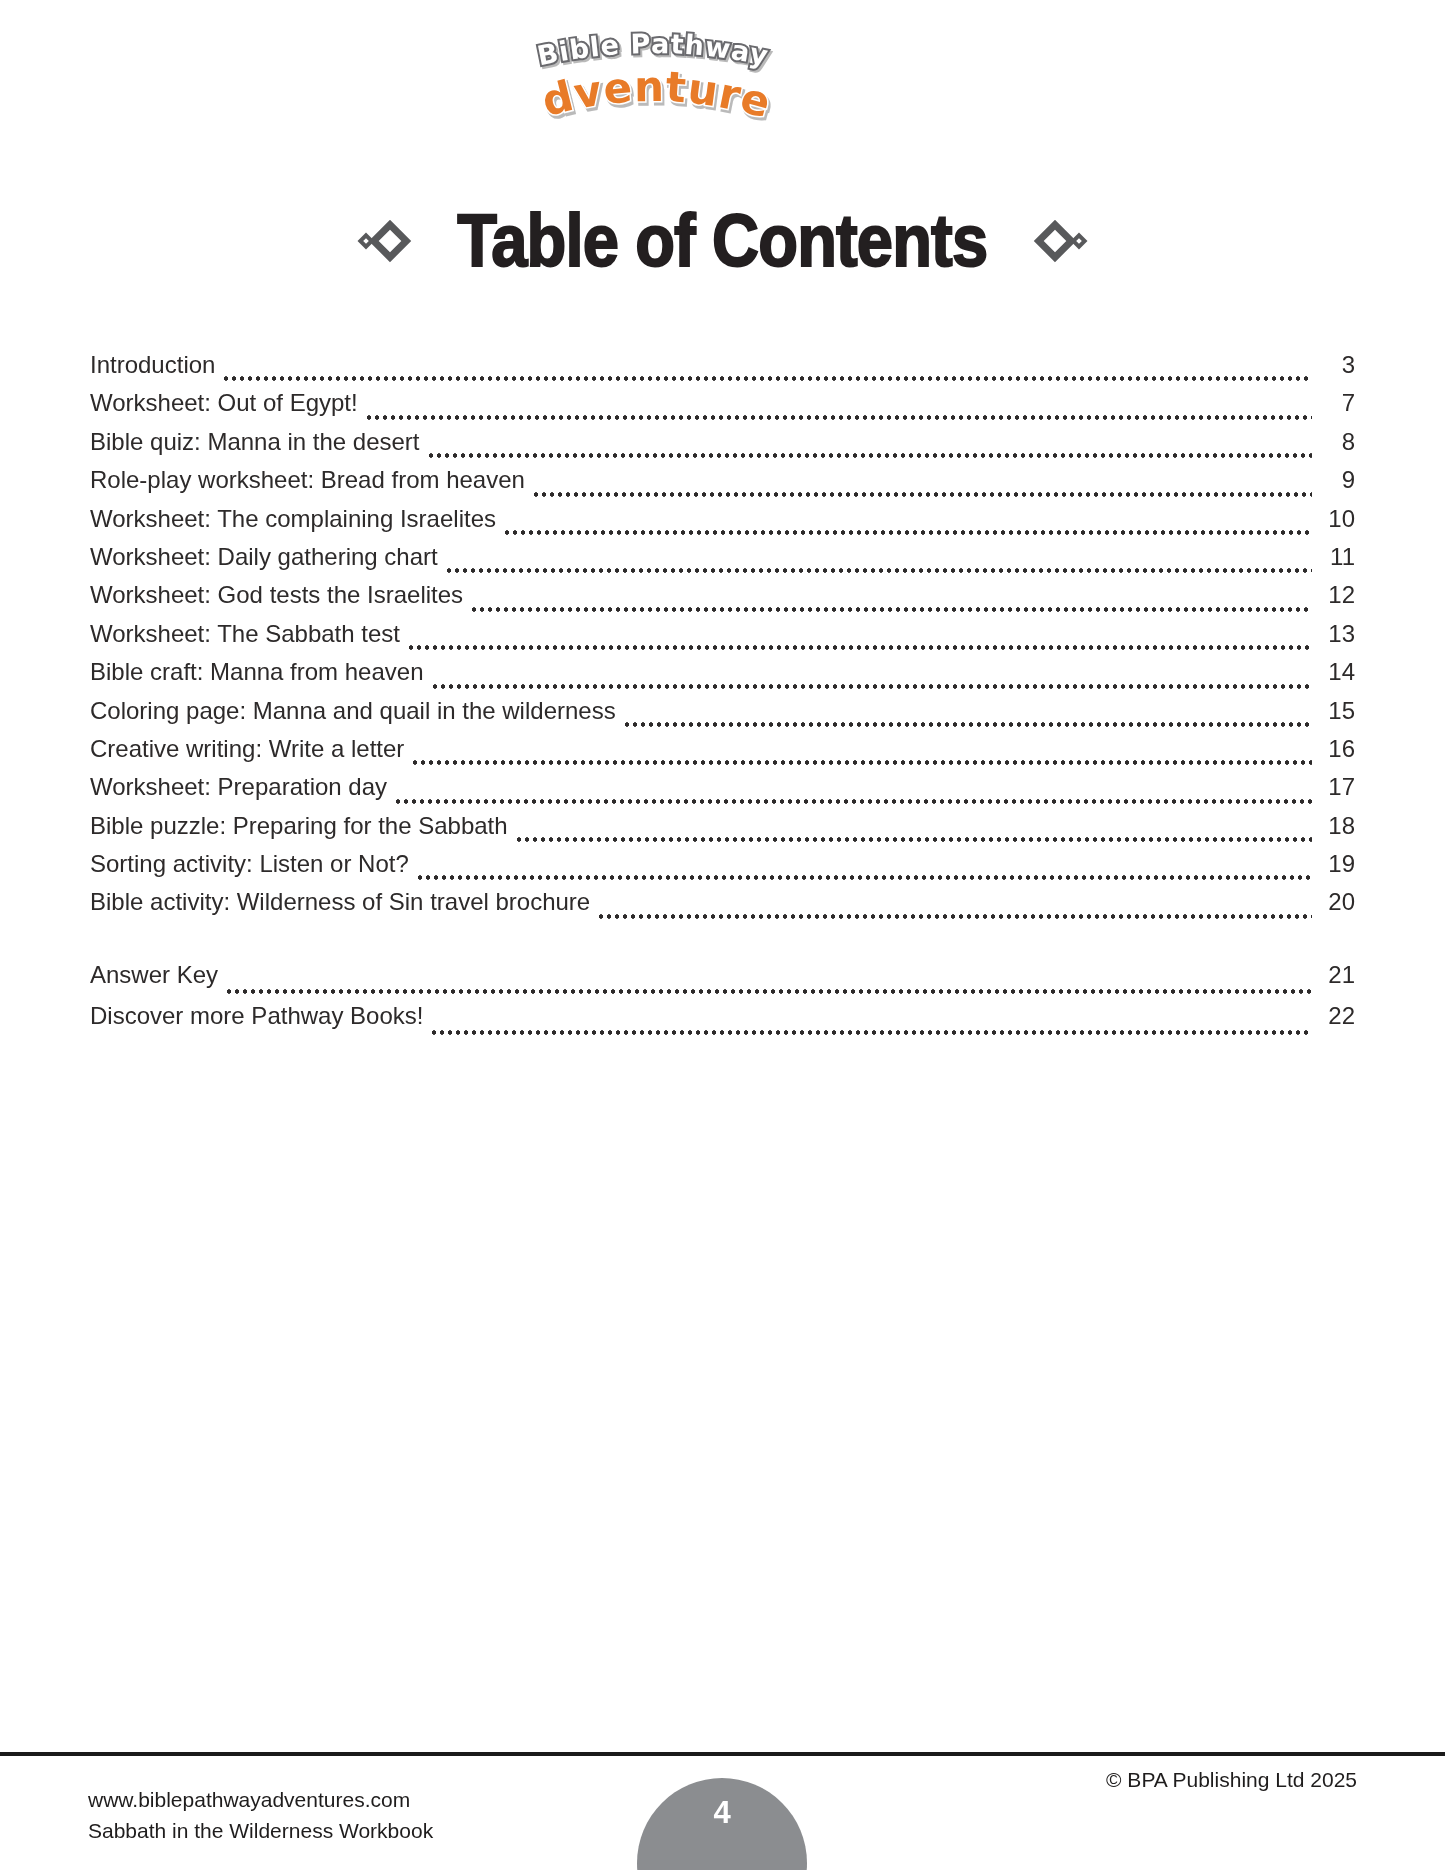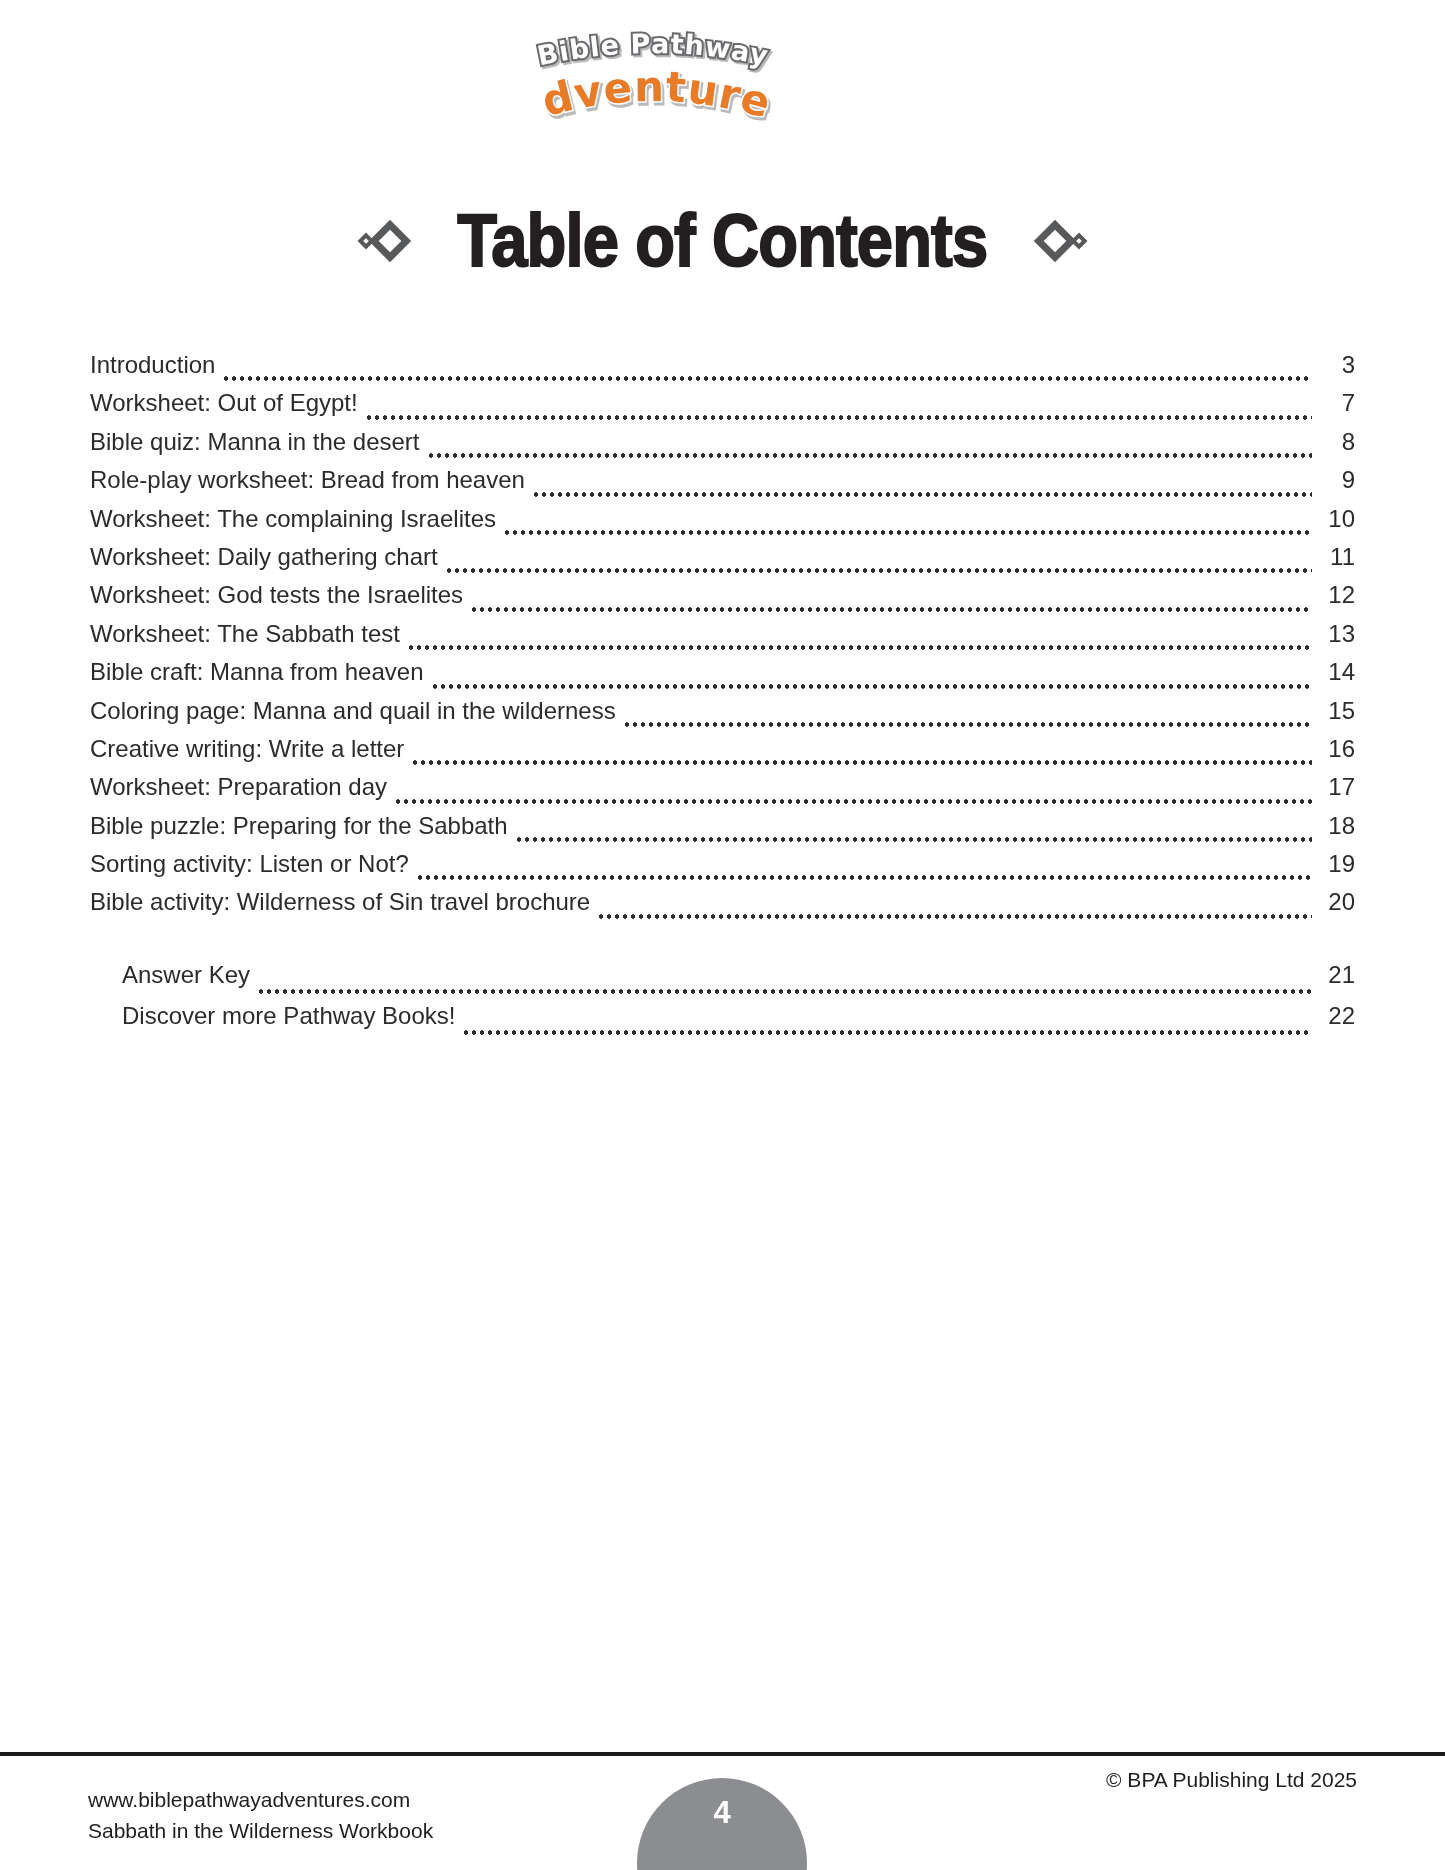--- a/index.html
+++ b/index.html
@@ -25,21 +25,21 @@
   .title-text { font-size:74px; font-weight:bold; color:#231f20;
                 letter-spacing:-1px; transform:scaleX(.88);
                 -webkit-text-stroke:2px #231f20; white-space:nowrap; }
   .dgroup { display:flex; align-items:center; gap:3px; }
   .diamond-lg { width:30px; height:30px; border:7px solid #58595b; transform:rotate(45deg); }
   .diamond-sm { width:12px; height:12px; border:4px solid #58595b; transform:rotate(45deg); }
 
   
   .toc { position:absolute; left:90px; right:90px; top:351px; }
   .toc-row { display:flex; align-items:baseline; height:38.4px; font-size:24px; }
-  .toc-extras .toc-row { height:41px;margin-left:32px; }
+  .toc-extras .toc-row { height:41px; }
   .toc-extras { margin-top:34px; }
   .toc-row.bold { font-weight:bold; }
   .toc-label { white-space:nowrap; }
   .dots { flex:1; align-self:flex-end; height:7px; margin:0 3px 7px 7px;
           background-image:radial-gradient(circle, #2d2a2a 2px, transparent 2.4px);
           background-size:8px 7px; background-repeat:repeat-x; background-position:left bottom; }
   .toc-row.bold .dots {
           background-image:radial-gradient(circle, #2d2a2a 2.4px, transparent 2.8px);
           background-size:8.8px 7px; }
   .toc-page { min-width:40px; text-align:right; white-space:nowrap; }

